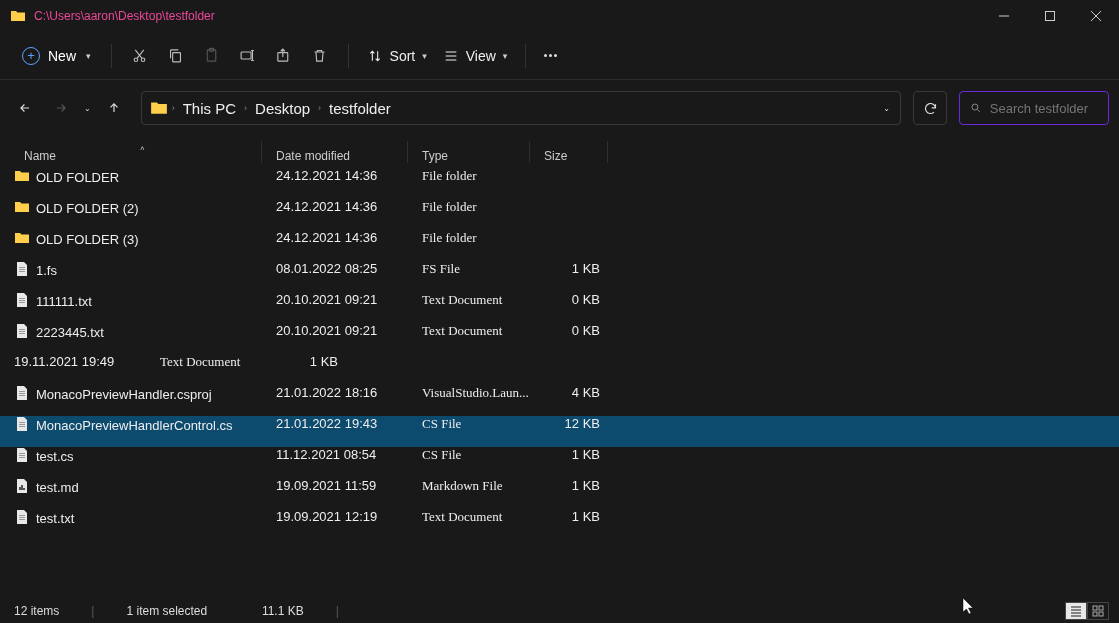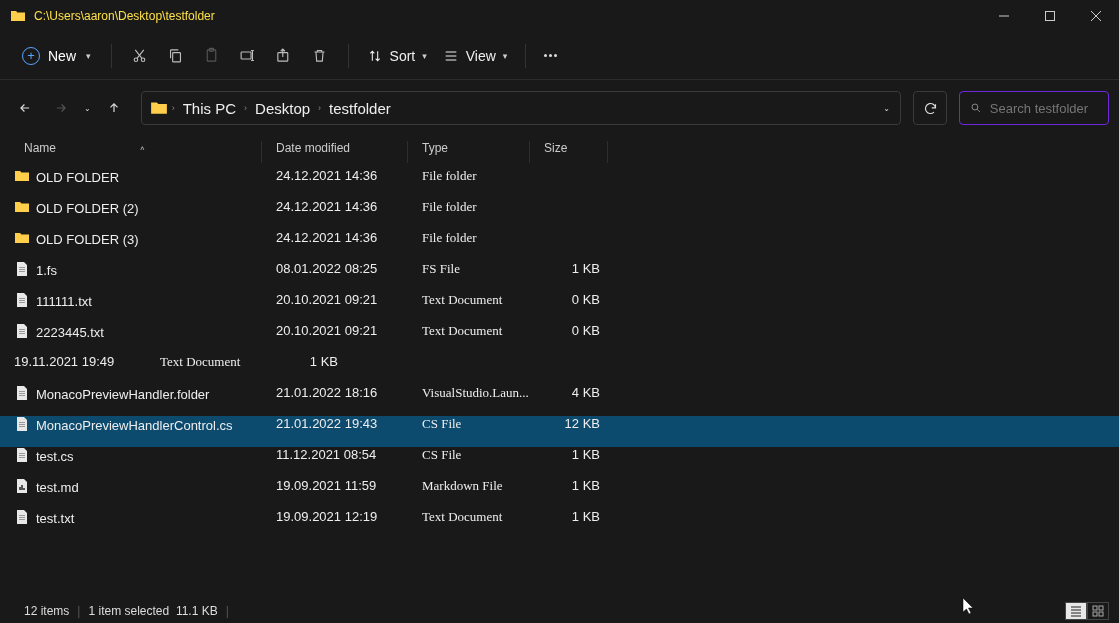--- a/index.html
+++ b/index.html
@@ -1,21 +1,21 @@
 <!DOCTYPE html>
 <html><head>
 <meta charset="utf-8">
 <style>
   * { box-sizing: border-box; margin: 0; padding: 0; font-family: "Segoe UI", Arial, sans-serif; }
   body { width: 1119px; height: 623px; background: #191919; color: #fff; overflow: hidden; font-size: 13px; }
 
   
   .titlebar { height: 32px; display: flex; align-items: center; padding-left: 10px; background: #191919; }
   .titlebar .tfolder-icon { width: 16px; height: 16px; margin-right: 8px; }
-  .titlebar .title-text { font-size: 12px; color: #fde047; flex: 1; }
+  .titlebar .title-text { font-size: 12px; color: #ec4899; flex: 1; }
   .winctrls { display: flex; height: 100%; }
   .winbtn { width: 46px; display: flex; align-items: center; justify-content: center; color: #ccc; }
   .winbtn svg { width: 10px; height: 10px; }
 
   
   .toolbar { height: 48px; display: flex; align-items: center; padding: 0 12px; gap: 0; border-bottom: 1px solid #2b2b2b; }
   .newbtn { display: flex; align-items: center; gap: 8px; padding: 6px 10px; border-radius: 4px; cursor: pointer; }
   .newbtn .plusicon { width: 18px; height: 18px; border: 1px solid #5aa2ff; border-radius: 50%; display: flex; align-items: center; justify-content: center; color: #5aa2ff; font-size: 13px; line-height: 1; }
   .newbtn .lbl { color: #fff; font-size: 14px; }
   .newbtn .chev { color: #ccc; font-size: 9px; margin-left: 2px; }
@@ -41,40 +41,40 @@
   .addressbar .spacer { flex: 1; }
   .refreshbox { width: 34px; height: 34px; border: 1px solid #3a3a3a; border-radius: 4px; display: flex; align-items: center; justify-content: center; cursor: pointer; margin-left: 6px; }
   .refreshbox svg { width: 15px; height: 15px; color: #ddd; }
   .searchbox { width: 150px; height: 34px; border: 1px solid #6d28d9; border-radius: 4px; display: flex; align-items: center; padding: 0 10px; margin-left: 6px; gap: 8px; }
   .searchbox svg { width: 14px; height: 14px; color: #888; }
   .searchbox input { background: none; border: none; outline: none; color: #888; font-size: 13px; width: 100%; }
 
   
   .filelist { height: calc(623px - 32px - 48px - 56px - 24px); overflow: hidden; }
   .columns { display: flex; height: 32px; align-items: center; font-size: 12px; color: #ccc; }
-  .col { padding-left: 14px; border-right: 1px solid #2e2e2e; height: 22px; display: flex; align-items: flex-start; }
+  .col { padding-left: 14px; border-right: 1px solid #2e2e2e; height: 22px; display: flex; align-items: flex-end; }
   .col.name { width: 262px; padding-left: 24px; position: relative; }
   .col.date { width: 146px; }
   .col.type { width: 122px; }
   .col.size { width: 78px; justify-content: flex-start; }
   .sortind { position: absolute; left: 140px; top: 3px; font-size: 8px; color: #ccc; }
 
   .rows { }
   .row { display: flex; height: 31px; align-items: flex-start; font-size: 13px; color: #eee; cursor: pointer; }
   .row.sel { background: #0c4a6e; }
   .cell { overflow: hidden; text-overflow: ellipsis; white-space: nowrap; }
   .cell.name { width: 262px; padding-left: 14px; display: flex; align-items: center; gap: 6px; }
   .cell.date { width: 146px; padding-left: 14px; }
   .cell.type { width: 122px; padding-left: 14px; font-family: Liberation Serif, serif; }
   .cell.size { width: 78px; text-align: right; padding-right: 8px; }
 
   .ficon { width: 16px; height: 16px; flex-shrink: 0; }
 
   
-  .statusbar { position: absolute; bottom: 0; left: 14px; right: 0; height: 24px; display: flex; align-items: center; padding: 0 10px; font-size: 12px; color: #ddd; background: #191919; }
+  .statusbar { position: absolute; bottom: 0; left: 4px; right: 0; height: 24px; display: flex; align-items: center; padding: 0 10px; font-size: 12px; color: #ddd; background: #191919; gap: 24px; }
   .statusbar .ssep { color: #555; margin: 0 8px; }
   .statusbar .rightside { margin-left: auto; display: flex; gap: 0; }
   .viewbtn { width: 22px; height: 18px; display: flex; align-items: center; justify-content: center; border: 1px solid #444; }
   .viewbtn.active { background: #e8e8e8; color: #222; }
   .viewbtn svg { width: 12px; height: 12px; }
 
   
   .cursor { position: absolute; left: 962px; top: 597px; pointer-events: none; }
   .cursor svg { width: 14px; height: 18px; }
 
@@ -306,21 +306,21 @@
         <div class="cell date">19.11.2021 19:49</div>
         <div class="cell type">Text Document</div>
         <div class="cell size">1 KB</div>
       </div>
       <div class="row">
         <div class="cell name">
           <span><svg class="ficon" viewBox="0 0 16 16">
               <path class="file-shape" d="M3 1h7l3 3v11H3z"></path>
               <path fill="#999" d="M5 6h6v1H5zM5 8h6v1H5zM5 10h6v1H5z"></path>
             </svg></span>
-          <span>MonacoPreviewHandler.folder</span>
+          <span>MonacoPreviewHandler.csproj</span>
         </div>
         <div class="cell date">21.01.2022 18:16</div>
         <div class="cell type">VisualStudio.Laun...</div>
         <div class="cell size">4 KB</div>
       </div>
       <div class="row sel">
         <div class="cell name">
           <span><svg class="ficon" viewBox="0 0 16 16">
               <path class="file-shape" d="M3 1h7l3 3v11H3z"></path>
               <path fill="#999" d="M5 6h6v1H5zM5 8h6v1H5zM5 10h6v1H5z"></path>

